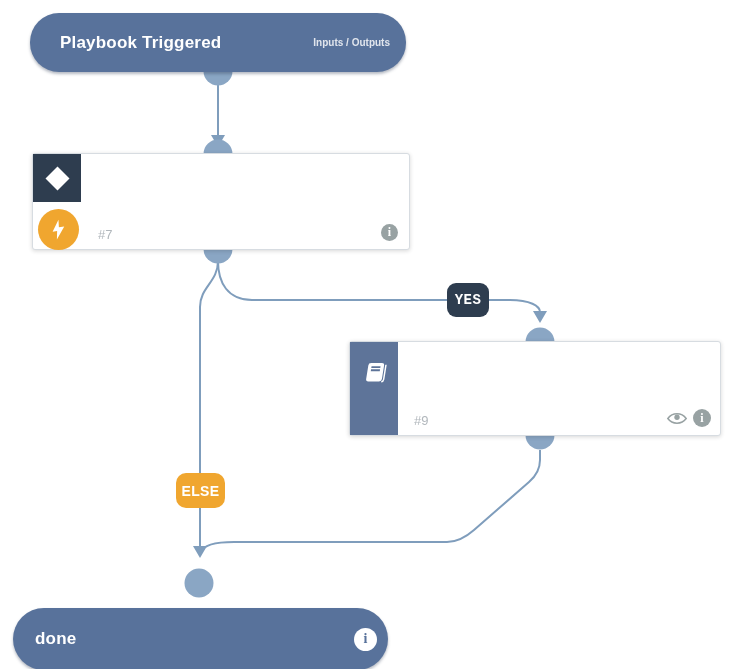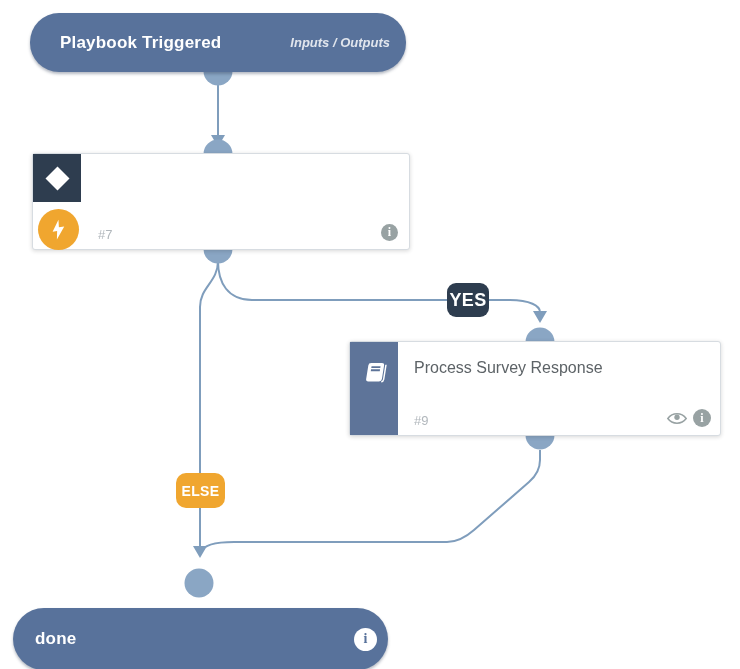--- a/index.html
+++ b/index.html
@@ -31,21 +31,21 @@
   .pill{
     background:var(--node-blue);
     border-radius:31px;
     box-shadow:0 2px 3px rgba(40,55,80,.35);
     display:flex;align-items:center;justify-content:space-between;
     color:#fff;
   }
   .pill-trigger{left:30px;top:13px;width:376px;height:59px;padding:0 16px 0 30px;border-radius:29px;}
   .pill-end{left:13px;top:608px;width:375px;height:62px;padding:0 11px 0 22px;}
   .pill-title{font-size:17px;font-weight:700;letter-spacing:.2px;}
-  .pill-link{font-size:13px;font-weight:600;color:rgba(255,255,255,.82);font-style:italic;}
+  .pill-link{font-size:10px;font-weight:600;color:rgba(255,255,255,.82);}
 
   
   .card{
     background:#fff;border:1px solid var(--card-border);border-radius:3px;
     box-shadow:0 1px 4px rgba(0,0,0,.16);
   }
   .card-decision{left:32px;top:153px;width:378px;height:97px;}
   .card-process{left:349px;top:341px;width:372px;height:95px;}
 
   .card-title{
@@ -90,21 +90,21 @@
   .icons-row .info-badge{width:18px;height:18px;font-size:12px;}
   .info-end{
     width:23px;height:23px;background:#fff;color:var(--node-blue);font-size:14px;
   }
 
   
   .badge{
     position:absolute;z-index:2;display:flex;align-items:center;justify-content:center;
     color:#fff;font-weight:700;
   }
-  .badge-yes{left:447px;top:283px;width:42px;height:34px;border-radius:9px;background:var(--navy);font-size:18px;letter-spacing:.4px;}
+  .badge-yes{left:447px;top:283px;width:42px;height:34px;border-radius:9px;background:var(--navy);font-size:14px;letter-spacing:.4px;font-family:Liberation Mono, monospace;}
   .badge-else{left:176px;top:473px;width:49px;height:35px;border-radius:10px;background:var(--orange);font-size:14px;letter-spacing:.4px;text-align:center;}
 </style>
 </head>
 <body>
 
 <div class="canvas">
 
   <svg class="wires" width="740" height="669" viewBox="0 0 740 669">
 
     <path class="edge" d="M218 74 L218 137"></path>
@@ -159,21 +159,20 @@
     <div class="process-strip">
       <svg width="27" height="27" viewBox="0 0 24 24">
         <g transform="skewX(-9) translate(3.4,0)">
           <rect x="4" y="3.5" width="14" height="16.5" rx="2.2" fill="#ffffff"></rect>
           <line x1="7" y1="7.2" x2="15" y2="7.2" stroke="var(--strip-blue)" stroke-width="1.6"></line>
           <line x1="7" y1="10" x2="15" y2="10" stroke="var(--strip-blue)" stroke-width="1.6"></line>
           <path d="M19.6 5 L19.6 18.2 Q19.6 20 17.8 20.3" fill="none" stroke="#ffffff" stroke-width="1.3"></path>
         </g>
       </svg>
     </div>
-    <div class="card-title">Process Survey Response</div>
     <div class="card-id">#9</div>
     <div class="icons-row">
       <svg width="22" height="15" viewBox="0 0 24 16">
         <path d="M2 8 C7 1.2 17 1.2 22 8 C17 14.8 7 14.8 2 8 Z" fill="none" stroke="var(--icon-gray)" stroke-width="1.7"></path>
         <circle cx="12" cy="6.6" r="2.9" fill="var(--icon-gray)"></circle>
       </svg>
       <span class="info-badge">
         <span>i</span>
       </span>
     </div>

